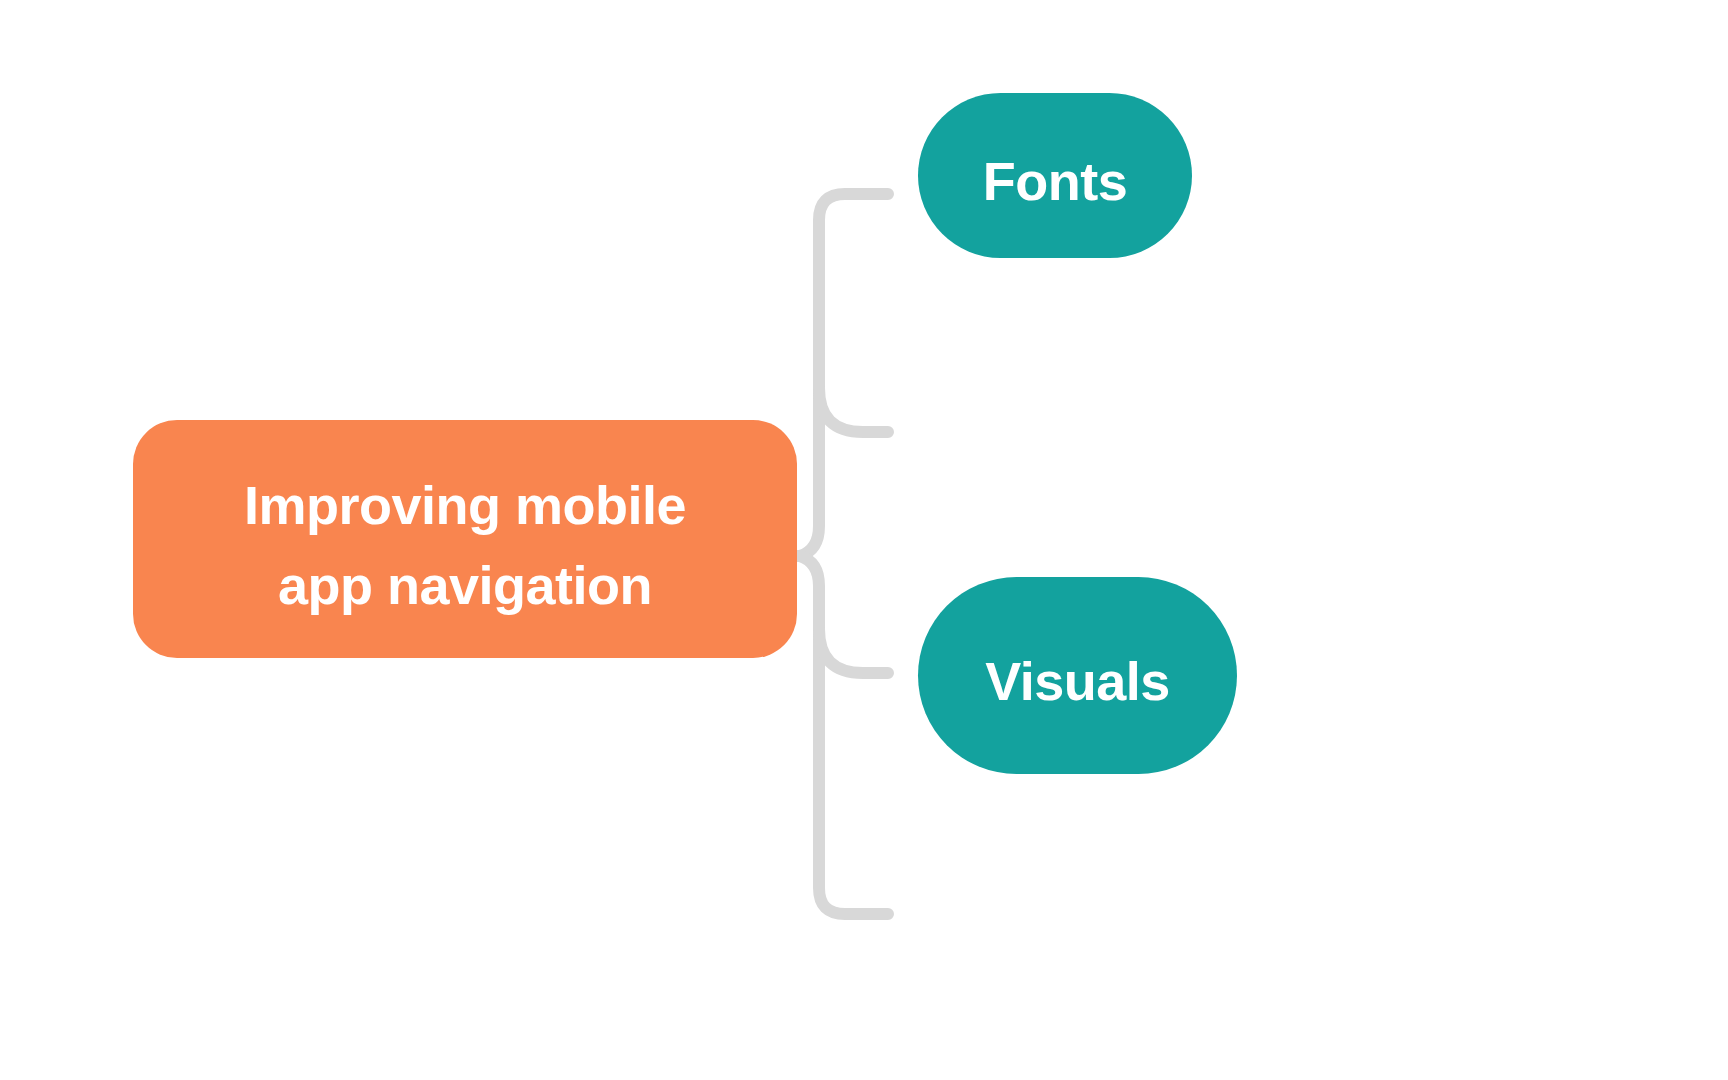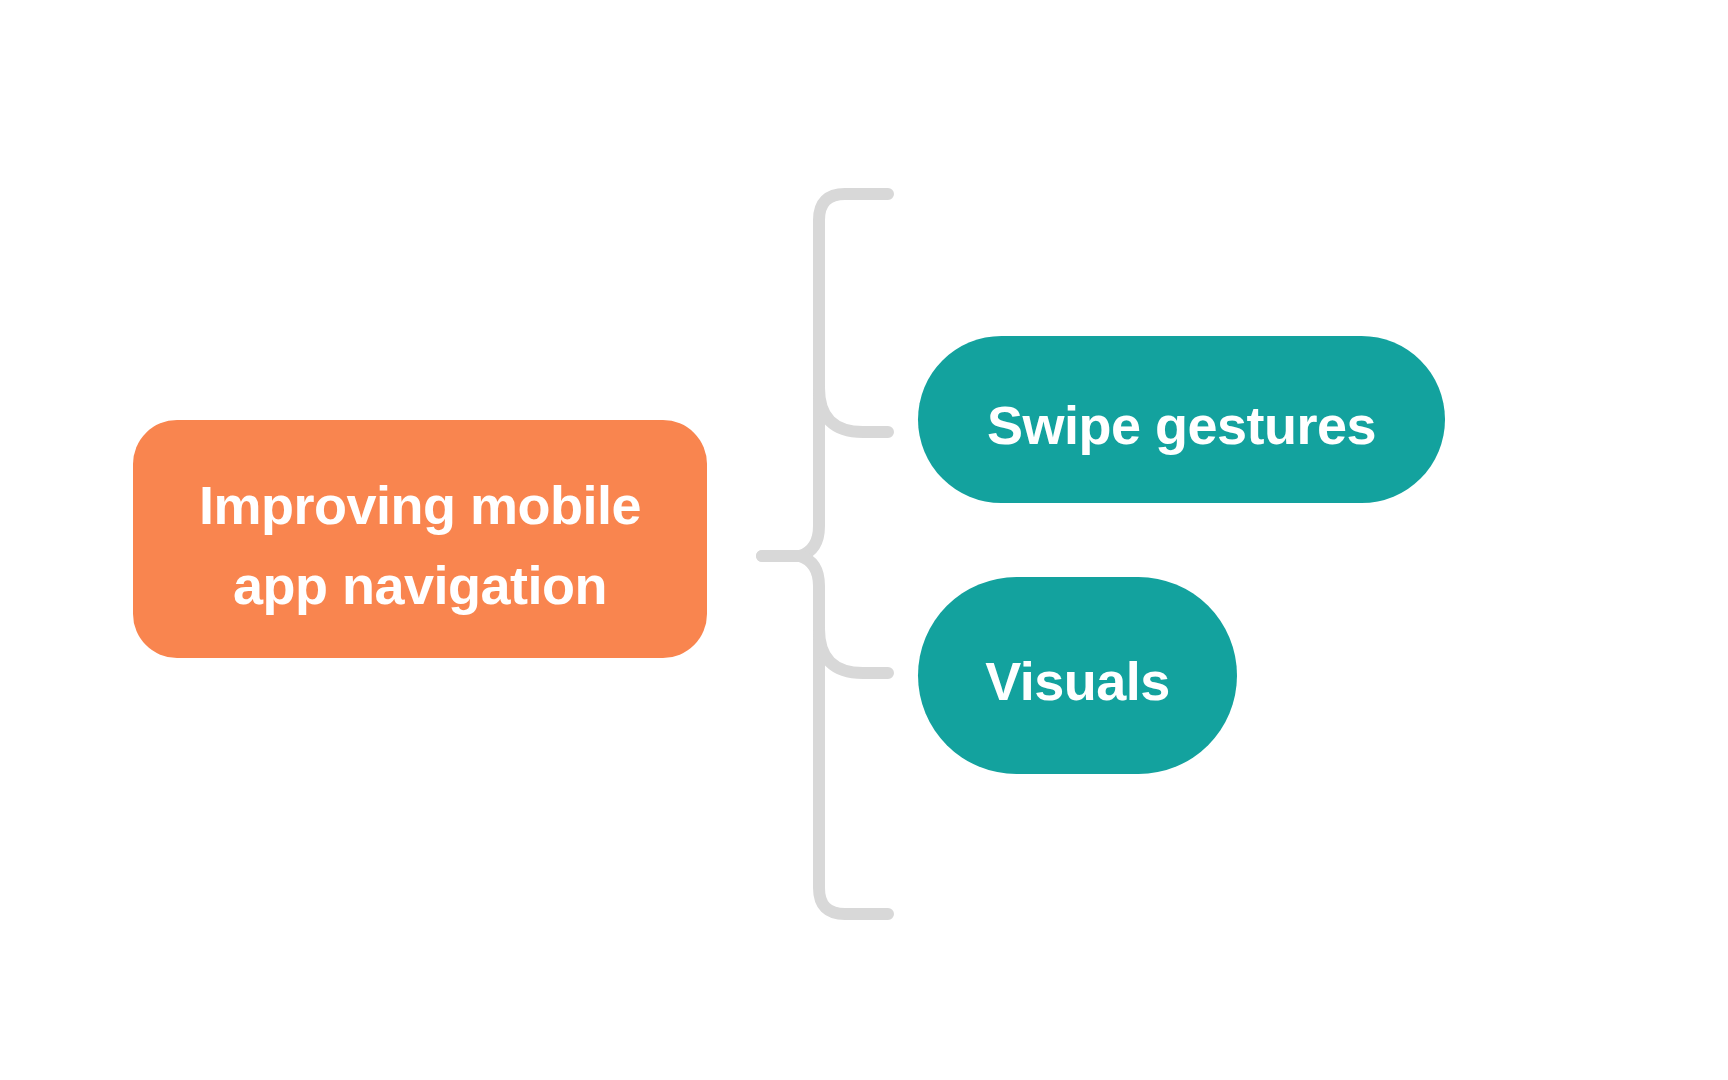--- a/index.html
+++ b/index.html
@@ -35,21 +35,21 @@
     position:absolute;
     display:flex;
     align-items:center;
     justify-content:center;
     color:var(--node-text);
     font-weight:bold;
     cursor:pointer;
   }
   .node-root{
     left:133px;top:420px;
-    width:574px;height:238px;
+    width:664px;height:238px;
     background:var(--root-node);
     border-radius:44px;
     font-size:54px;
     line-height:80px;
     letter-spacing:-0.5px;
     text-align:center;
     padding:12px 62px 0 62px;
   }
   .node-child{
     left:918px;
@@ -73,23 +73,23 @@
     <path d="M 888 194 L 845 194 Q 819 194 819 220 L 819 526 Q 819 550 800 556 L 762 556"></path>
     <path d="M 762 556 L 800 556 Q 819 562 819 586 L 819 888 Q 819 914 845 914 L 888 914"></path>
     <path d="M 819 388 Q 819 432 863 432 L 888 432"></path>
     <path d="M 819 629 Q 819 673 863 673 L 888 673"></path>
   </svg>
 
   <div class="node node-root">
     <span>Improving mobile app navigation</span>
   </div>
 
+  <div class="node node-child node-fonts">
+    <span>Fonts</span>
+  </div>
 
-  <div class="node node-child node-swipe">
-    <span>Swipe gestures</span>
-  </div>
 
   <div class="node node-child node-visuals">
     <span>Visuals</span>
   </div>
 
 
 </div>
 
 </body></html>

